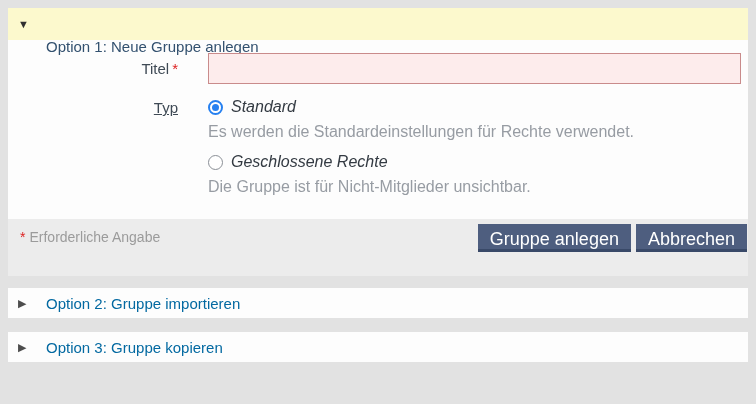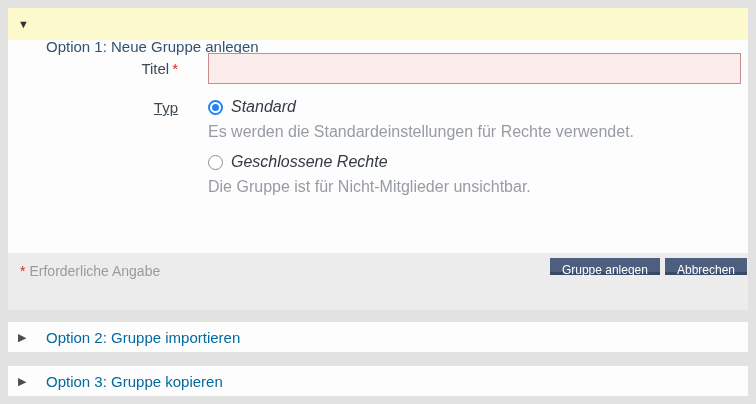--- a/index.html
+++ b/index.html
@@ -31,21 +31,21 @@
   }
   .acc-header .acc-title {
     color: #33516f;
     font-size: 15px;
     margin-left: 8px;
     margin-top: 44px;
   }
 
   .form-body {
     background: #fdfdfd;
-    height: 213px;
+    height: 179px;
     padding: 13px 7px 0 0;
     overflow: hidden;
   }
   .form-row { display: flex; margin-bottom: 13px; }
   .form-label {
     flex: 0 0 170px;
     text-align: right;
     font-size: 15px;
     color: #3f4a55;
     padding-top: 7px;
@@ -119,26 +119,26 @@
   .required-note {
     font-size: 14px;
     color: #9b9b9b;
     padding-top: 5px;
     flex: 1;
   }
   .required-note .req { color: #dd2222; margin-right: 4px; }
   .btn {
     background: #4e5e7f;
     color: #ffffff;
-    font-size: 12px;
+    font-size: 18px;
     font-family: "Liberation Sans", sans-serif;
     border: none;
     border-bottom: 3px solid #394968;
     padding: 5px 12px 4px 12px;
-    height: 17px;
+    height: 28px;
     margin-left: 5px;
     cursor: pointer;
     white-space: nowrap;
   }
 
   
   .panel-collapsed {
     height: 30px;
     background: #fdfdfd;
     display: flex;

